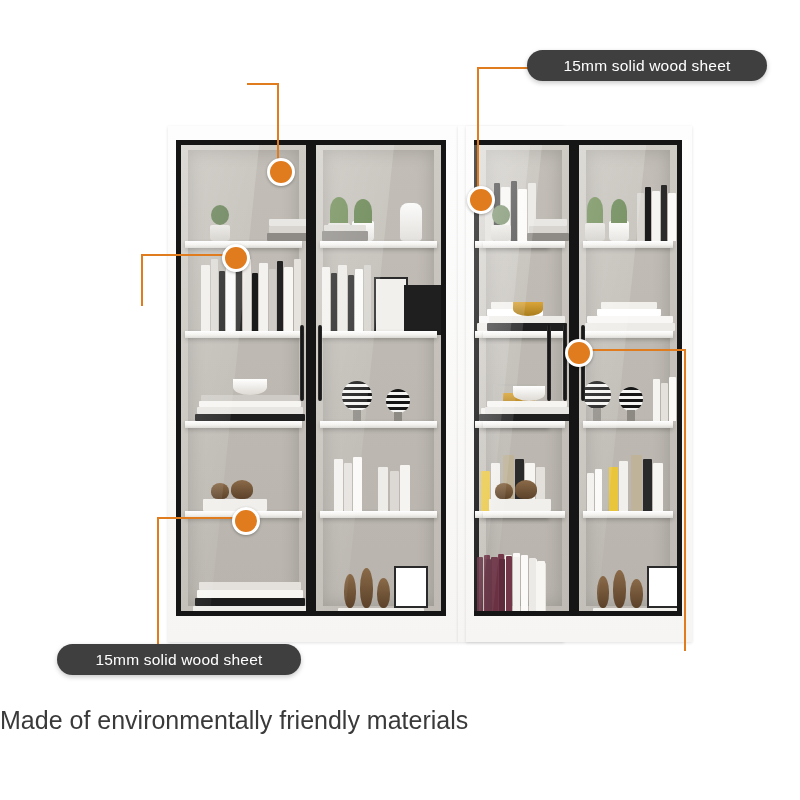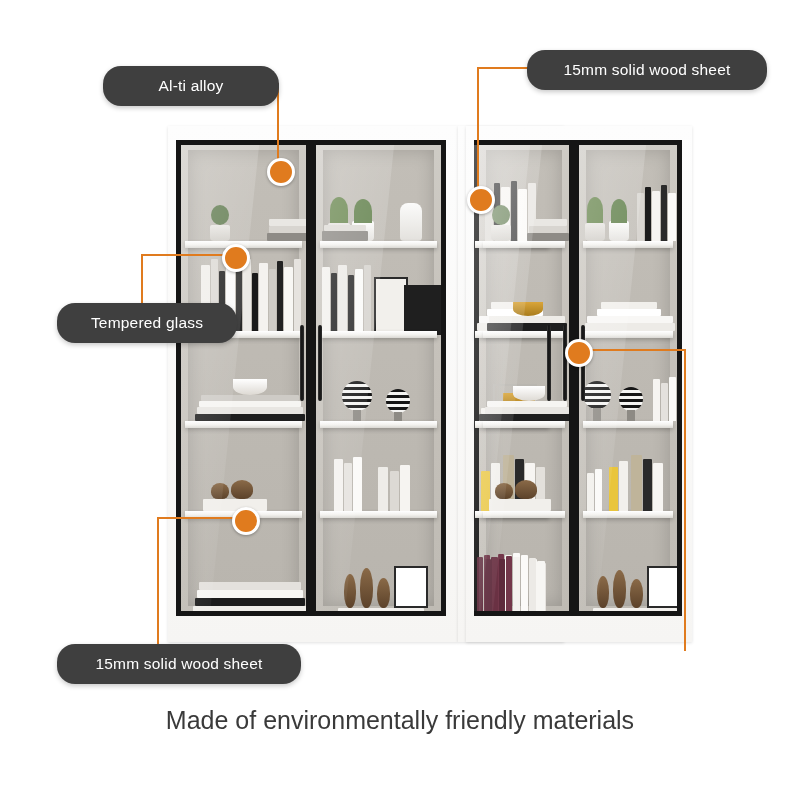--- a/index.html
+++ b/index.html
@@ -65,34 +65,34 @@
   .stand{position:absolute;background:#8d8a84;}
   .frame{position:absolute;bottom:0;background:#f2f0ec;border:2px solid #2a2a2a;}
   .acorn{position:absolute;bottom:0;background:linear-gradient(180deg,#8a6a48,#5c422a);border-radius:50% 50% 40% 40%;}
   .cactus{position:absolute;background:#5f7a4e;border-radius:50%;}
 
   
   .pill{
     position:absolute;display:flex;align-items:center;justify-content:center;
     background:#3f3f3f;color:#ffffff;border-radius:18px;
     font-size:15.5px;letter-spacing:.2px;white-space:nowrap;
-    padding:0 16px;height:40px;box-shadow:0 2px 5px rgba(0,0,0,.22);
+    padding:0 16px;height:31px;box-shadow:0 2px 5px rgba(0,0,0,.22);
     z-index:30;
   }
   .lead{position:absolute;background:#e07b1e;z-index:20;}
   .lead.h{height:2px;}
   .lead.v{width:2px;}
   .dot{
     position:absolute;width:22px;height:22px;border-radius:50%;
     background:#e07b1e;border:3px solid #ffffff;
     box-shadow:0 1px 3px rgba(0,0,0,.3);z-index:25;
   }
 
   .caption{
-    position:absolute;left:0;right:0;top:702px;text-align:center;
+    position:absolute;left:0;right:0;top:702px;text-align:left;
     color:#3a3a3a;font-size:25px;line-height:36px;font-weight:400;
   }
   .caption div{display:block;}
 </style>
 </head>
 <body>
 
 <div class="stage">
 
   <div class="photo">
@@ -391,31 +391,29 @@
             <div class="acorn" style="left:20px;bottom:7px;width:13px;height:38px;border-radius:50% 50% 45% 45%;"></div>
             <div class="acorn" style="left:37px;bottom:7px;width:13px;height:29px;border-radius:50% 50% 45% 45%;"></div>
             <div class="frame" style="left:54px;bottom:7px;width:30px;height:38px;background:#ffffff;"></div>
           </div>
         </div>
         <div class="handle" style="left:2px;top:180px;height:76px;"></div>
       </div>
     </div>
   </div>
 
-  <div class="pill" style="left:103px;top:66px;width:144px;">Al-ti alloy</div>
   <div class="lead h" style="left:247px;top:83px;width:32px;"></div>
   <div class="lead v" style="left:277px;top:83px;height:86px;"></div>
   <div class="dot" style="left:267px;top:158px;"></div>
 
   <div class="pill" style="left:527px;top:50px;width:208px;">15mm solid wood sheet</div>
   <div class="lead h" style="left:477px;top:67px;width:52px;"></div>
   <div class="lead v" style="left:477px;top:67px;height:129px;"></div>
   <div class="dot" style="left:467px;top:186px;"></div>
 
-  <div class="pill" style="left:57px;top:303px;width:148px;">Tempered glass</div>
   <div class="lead h" style="left:141px;top:254px;width:92px;"></div>
   <div class="lead v" style="left:141px;top:254px;height:52px;"></div>
   <div class="dot" style="left:222px;top:244px;"></div>
 
   <div class="pill" style="left:57px;top:644px;width:212px;">15mm solid wood sheet</div>
   <div class="lead h" style="left:157px;top:517px;width:88px;"></div>
   <div class="lead v" style="left:157px;top:517px;height:130px;"></div>
   <div class="dot" style="left:232px;top:507px;"></div>
 
   <div class="lead h" style="left:580px;top:349px;width:106px;"></div>

